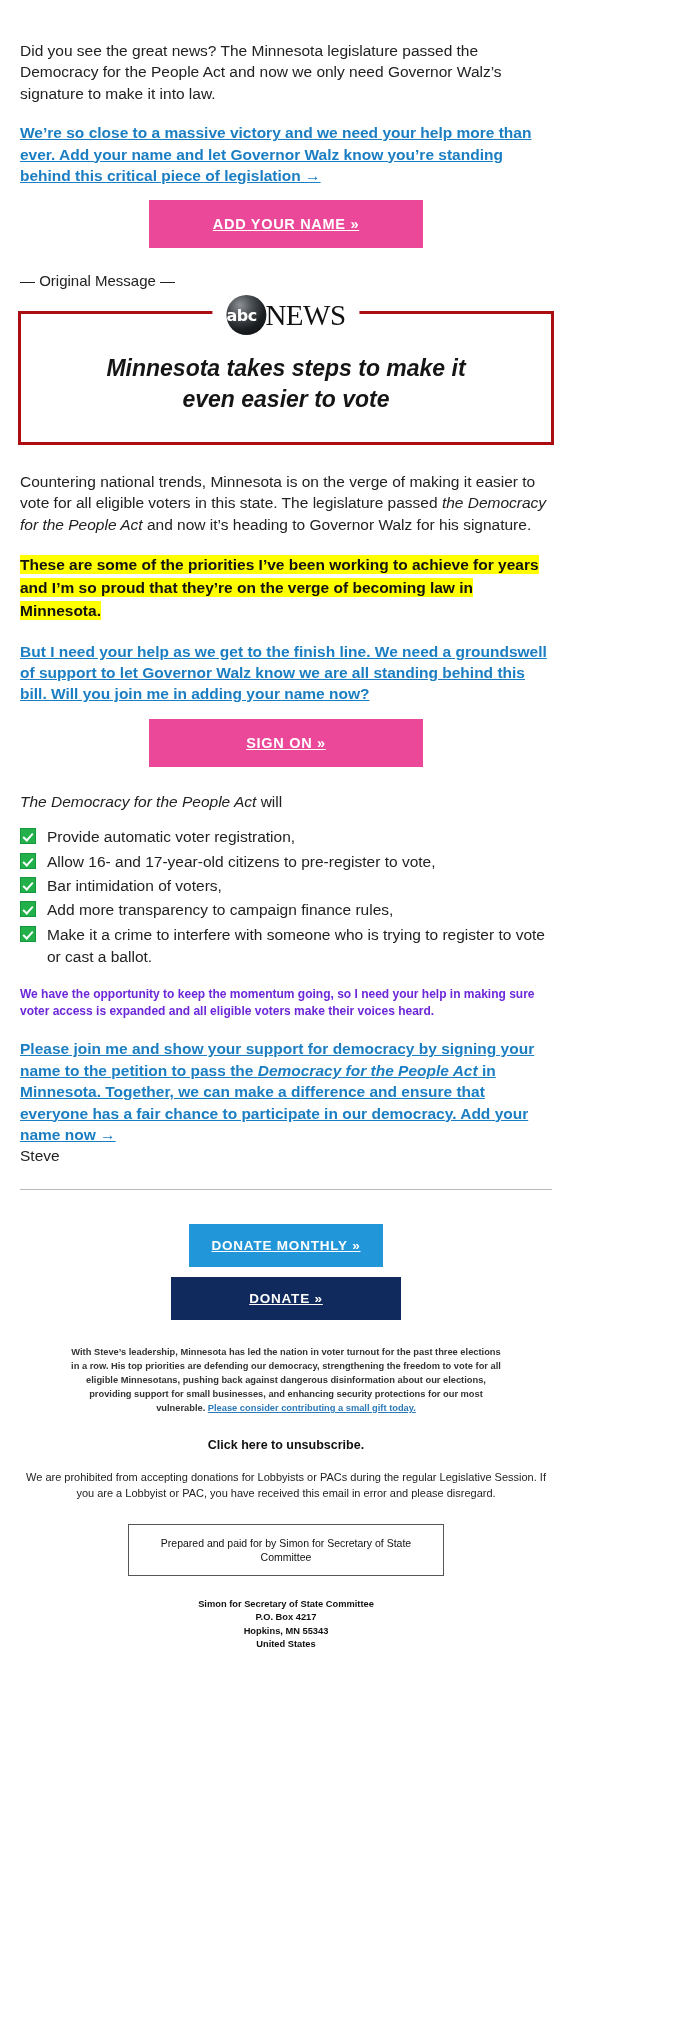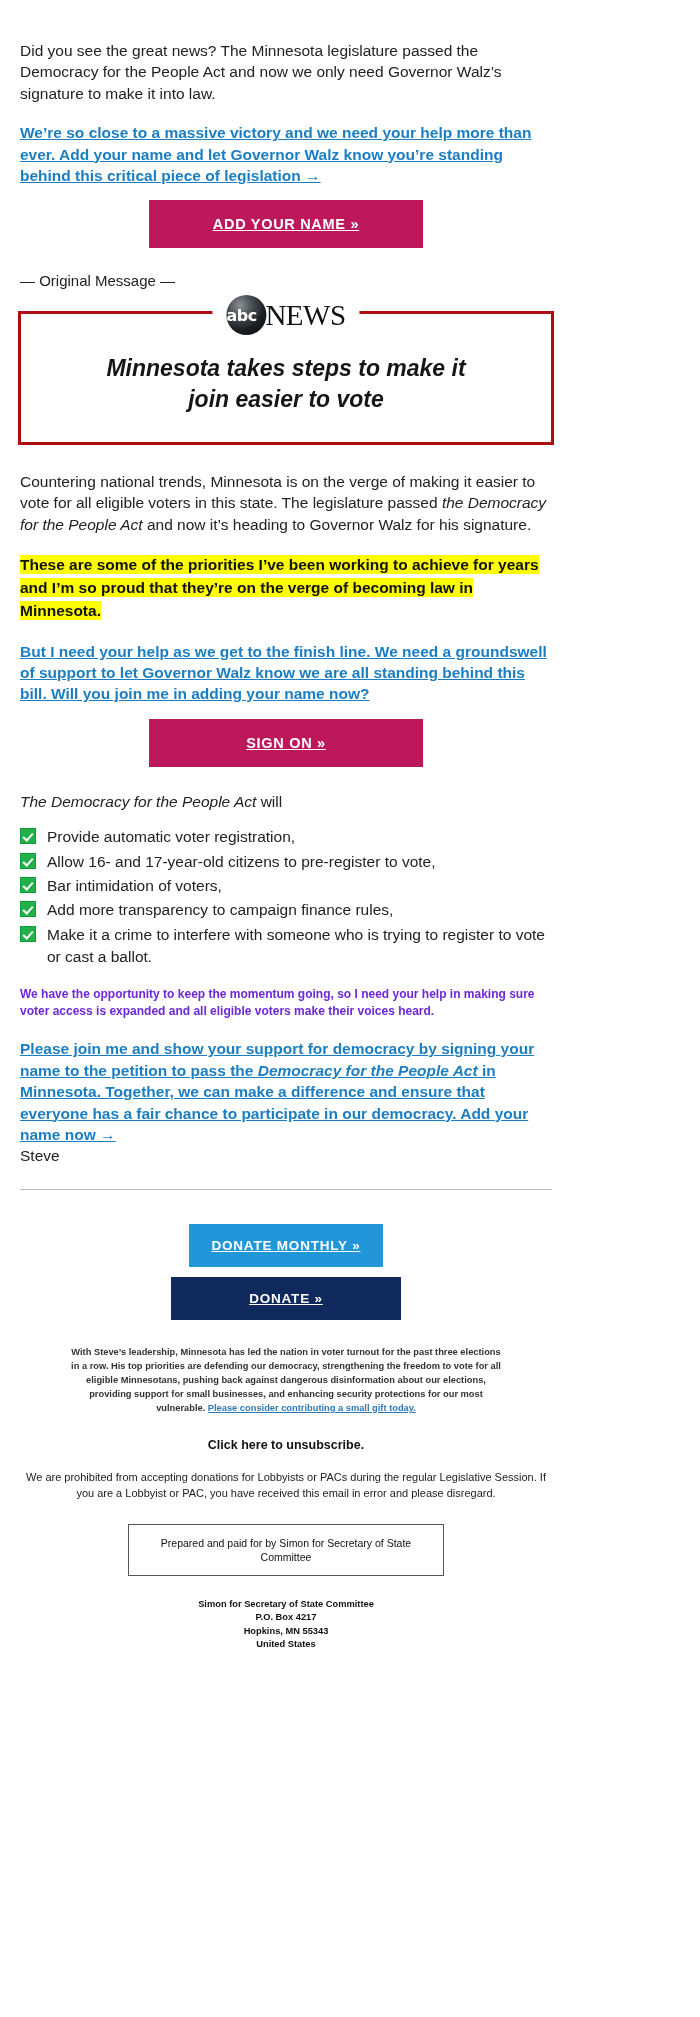--- a/index.html
+++ b/index.html
@@ -37,21 +37,21 @@
     text-decoration: underline;
   }
   .link-para i, .link-para em { font-style: italic; }
 
   .btn-wrap {
     text-align: center;
     margin: 14px 0 24px 0;
   }
   .btn {
     display: inline-block;
-    background: #be185d;
+    background: #ec4899;
     color: #ffffff;
     font-weight: bold;
     font-size: 14.5px;
     letter-spacing: 0.7px;
     padding: 16px 52px;
     text-align: center;
     min-width: 170px;
     border: none;
   }
   .orig-msg {
@@ -285,21 +285,21 @@
 
   <div class="news-card-outer">
     <div class="news-card">
       <div class="abc-logo">
         <div class="abc-circle">
           <span>abc</span>
         </div>
         <div class="news-word">NEWS</div>
       </div>
       <div class="news-headline">Minnesota takes steps to make it</div>
-      <div class="news-headline" style="margin-top:0;">join easier to vote</div>
+      <div class="news-headline" style="margin-top:0;">even easier to vote</div>
     </div>
   </div>
 
   <div class="content" style="padding-top:0;">
 
     <p class="body-text"><span>Countering national trends, Minnesota is on the verge of making it easier to vote for all eligible voters in this state. The legislature passed </span><i>the Democracy for the People Act</i><span> and now it’s heading to Governor Walz for his signature.</span></p>
 
     <p class="hl-para"><span class="hl">These are some of the priorities I’ve been working to achieve for years and I’m so proud that they’re on the verge of becoming law in Minnesota.</span></p>
 
     <a class="link-para" href="#">But I need your help as we get to the finish line. We need a groundswell of support to let Governor Walz know we are all standing behind this bill. Will you join me in adding your name now?</a>

